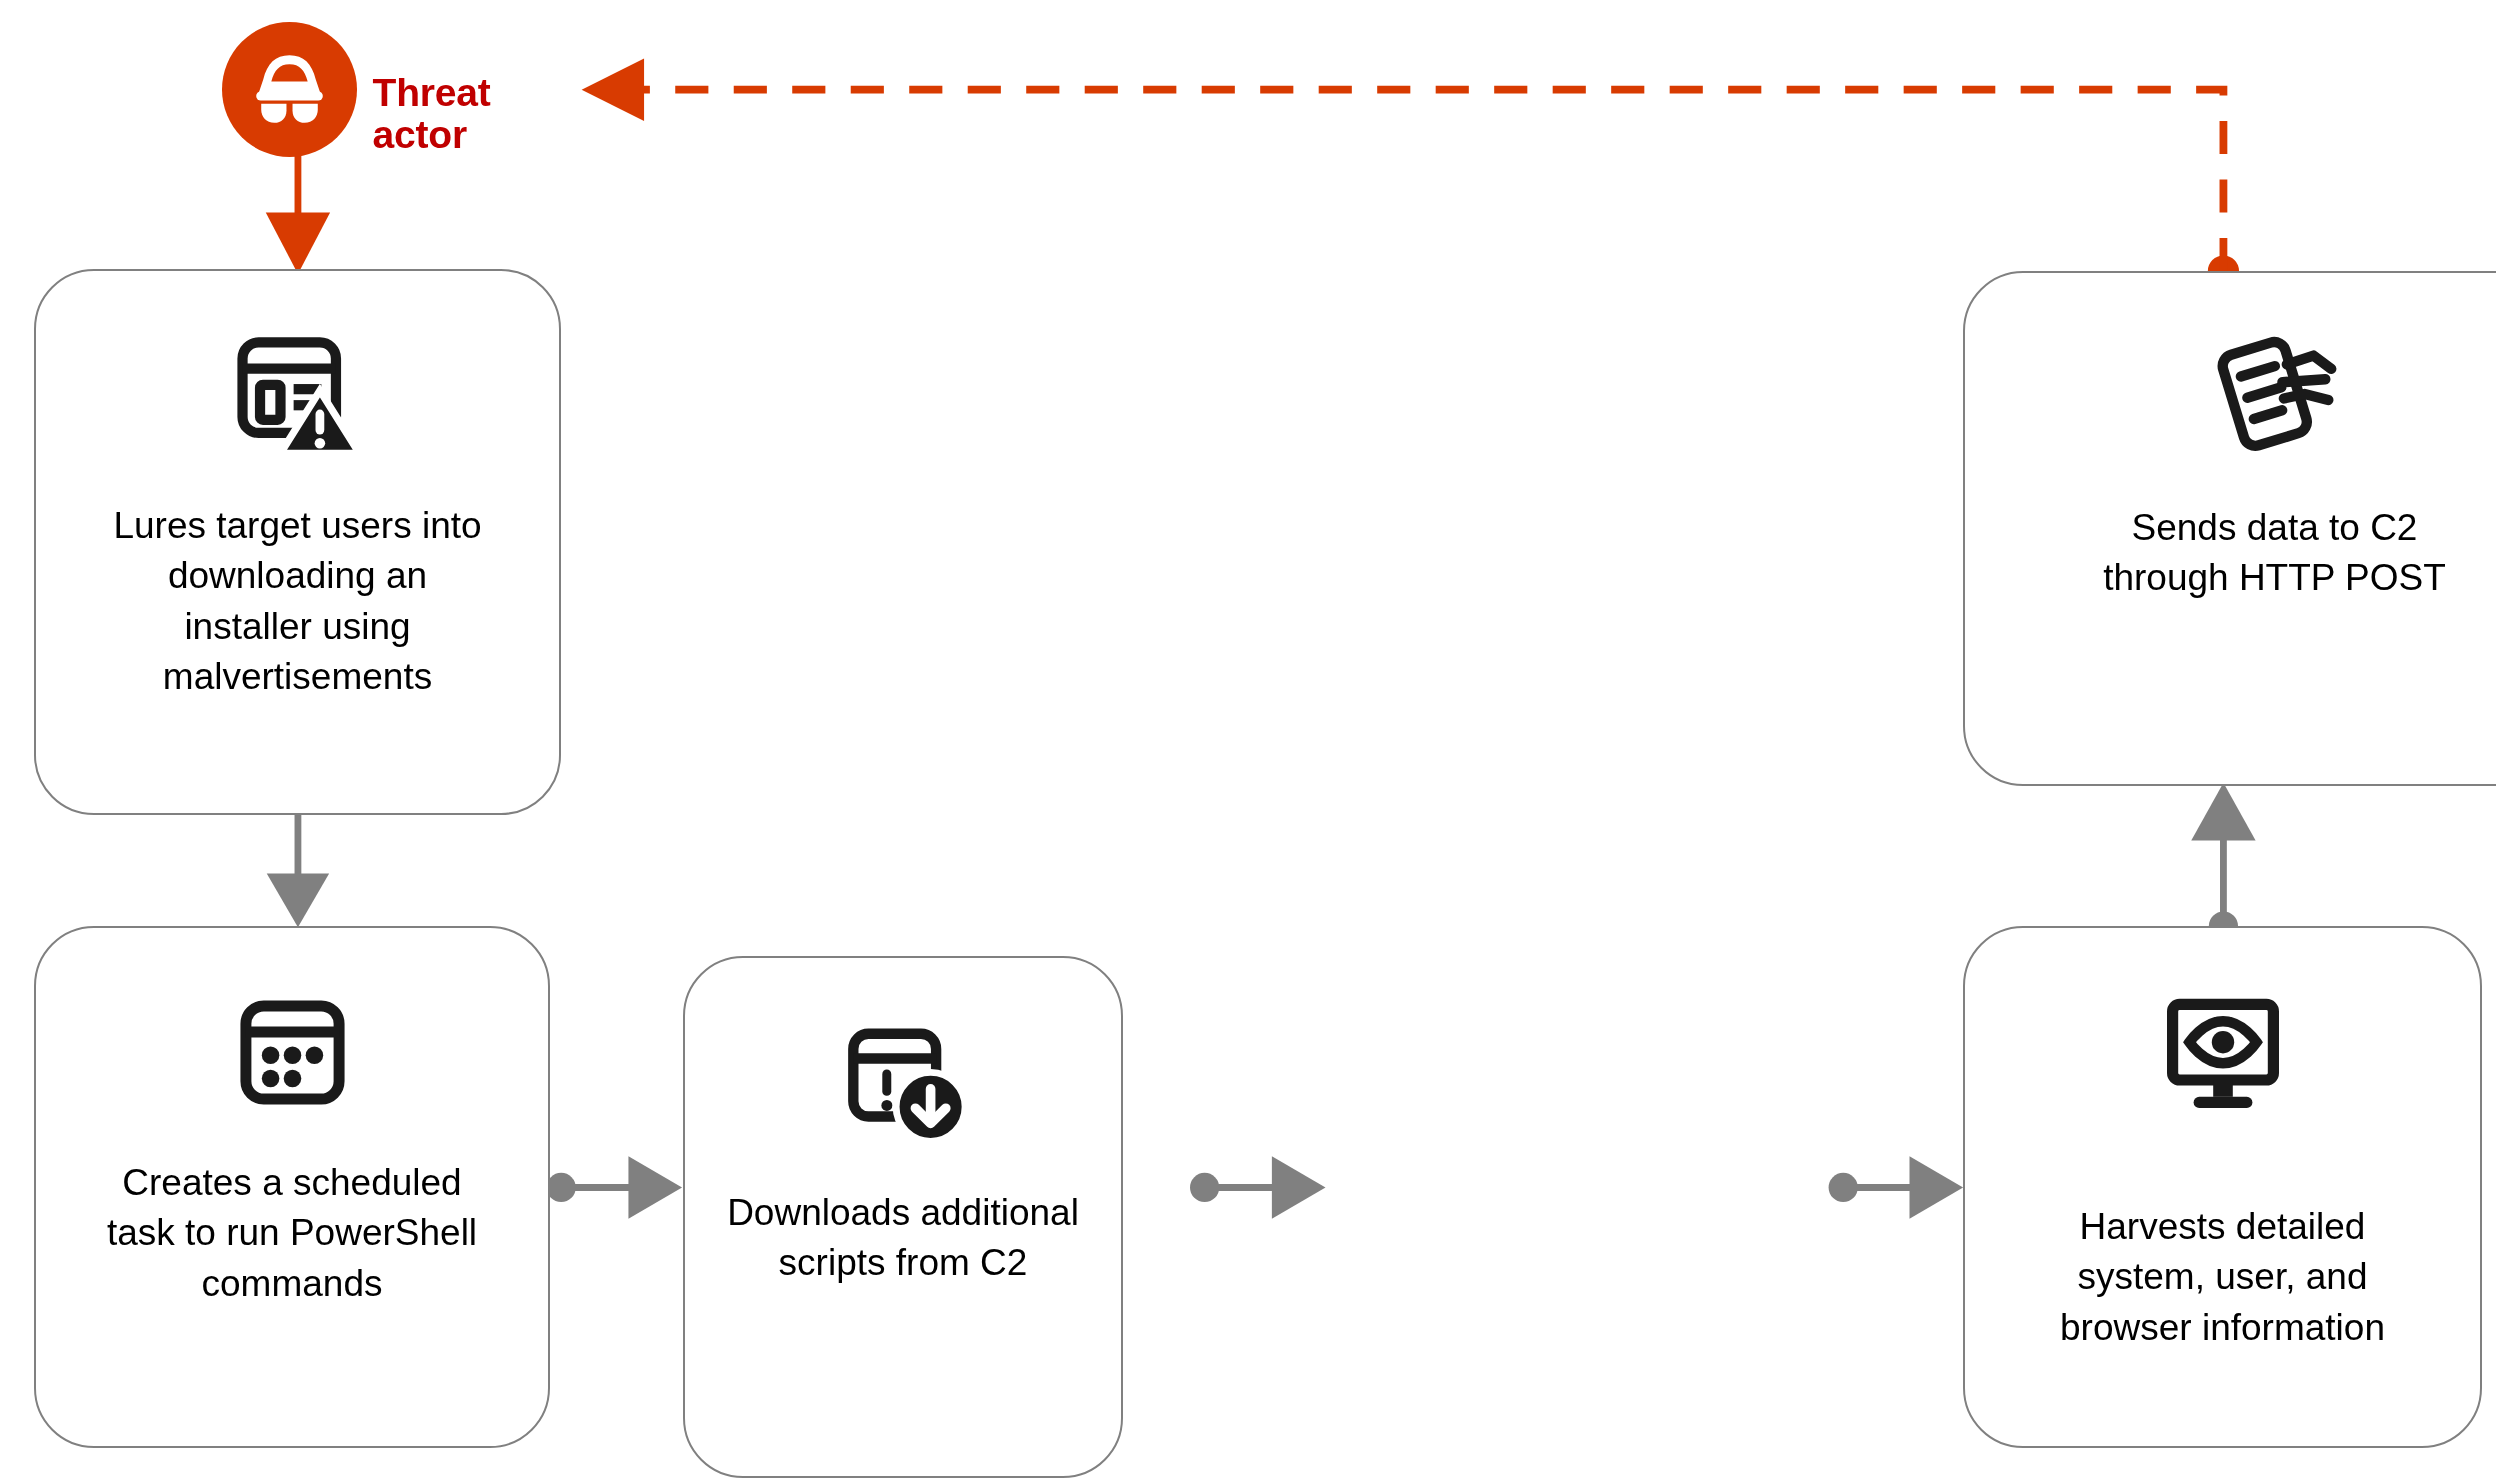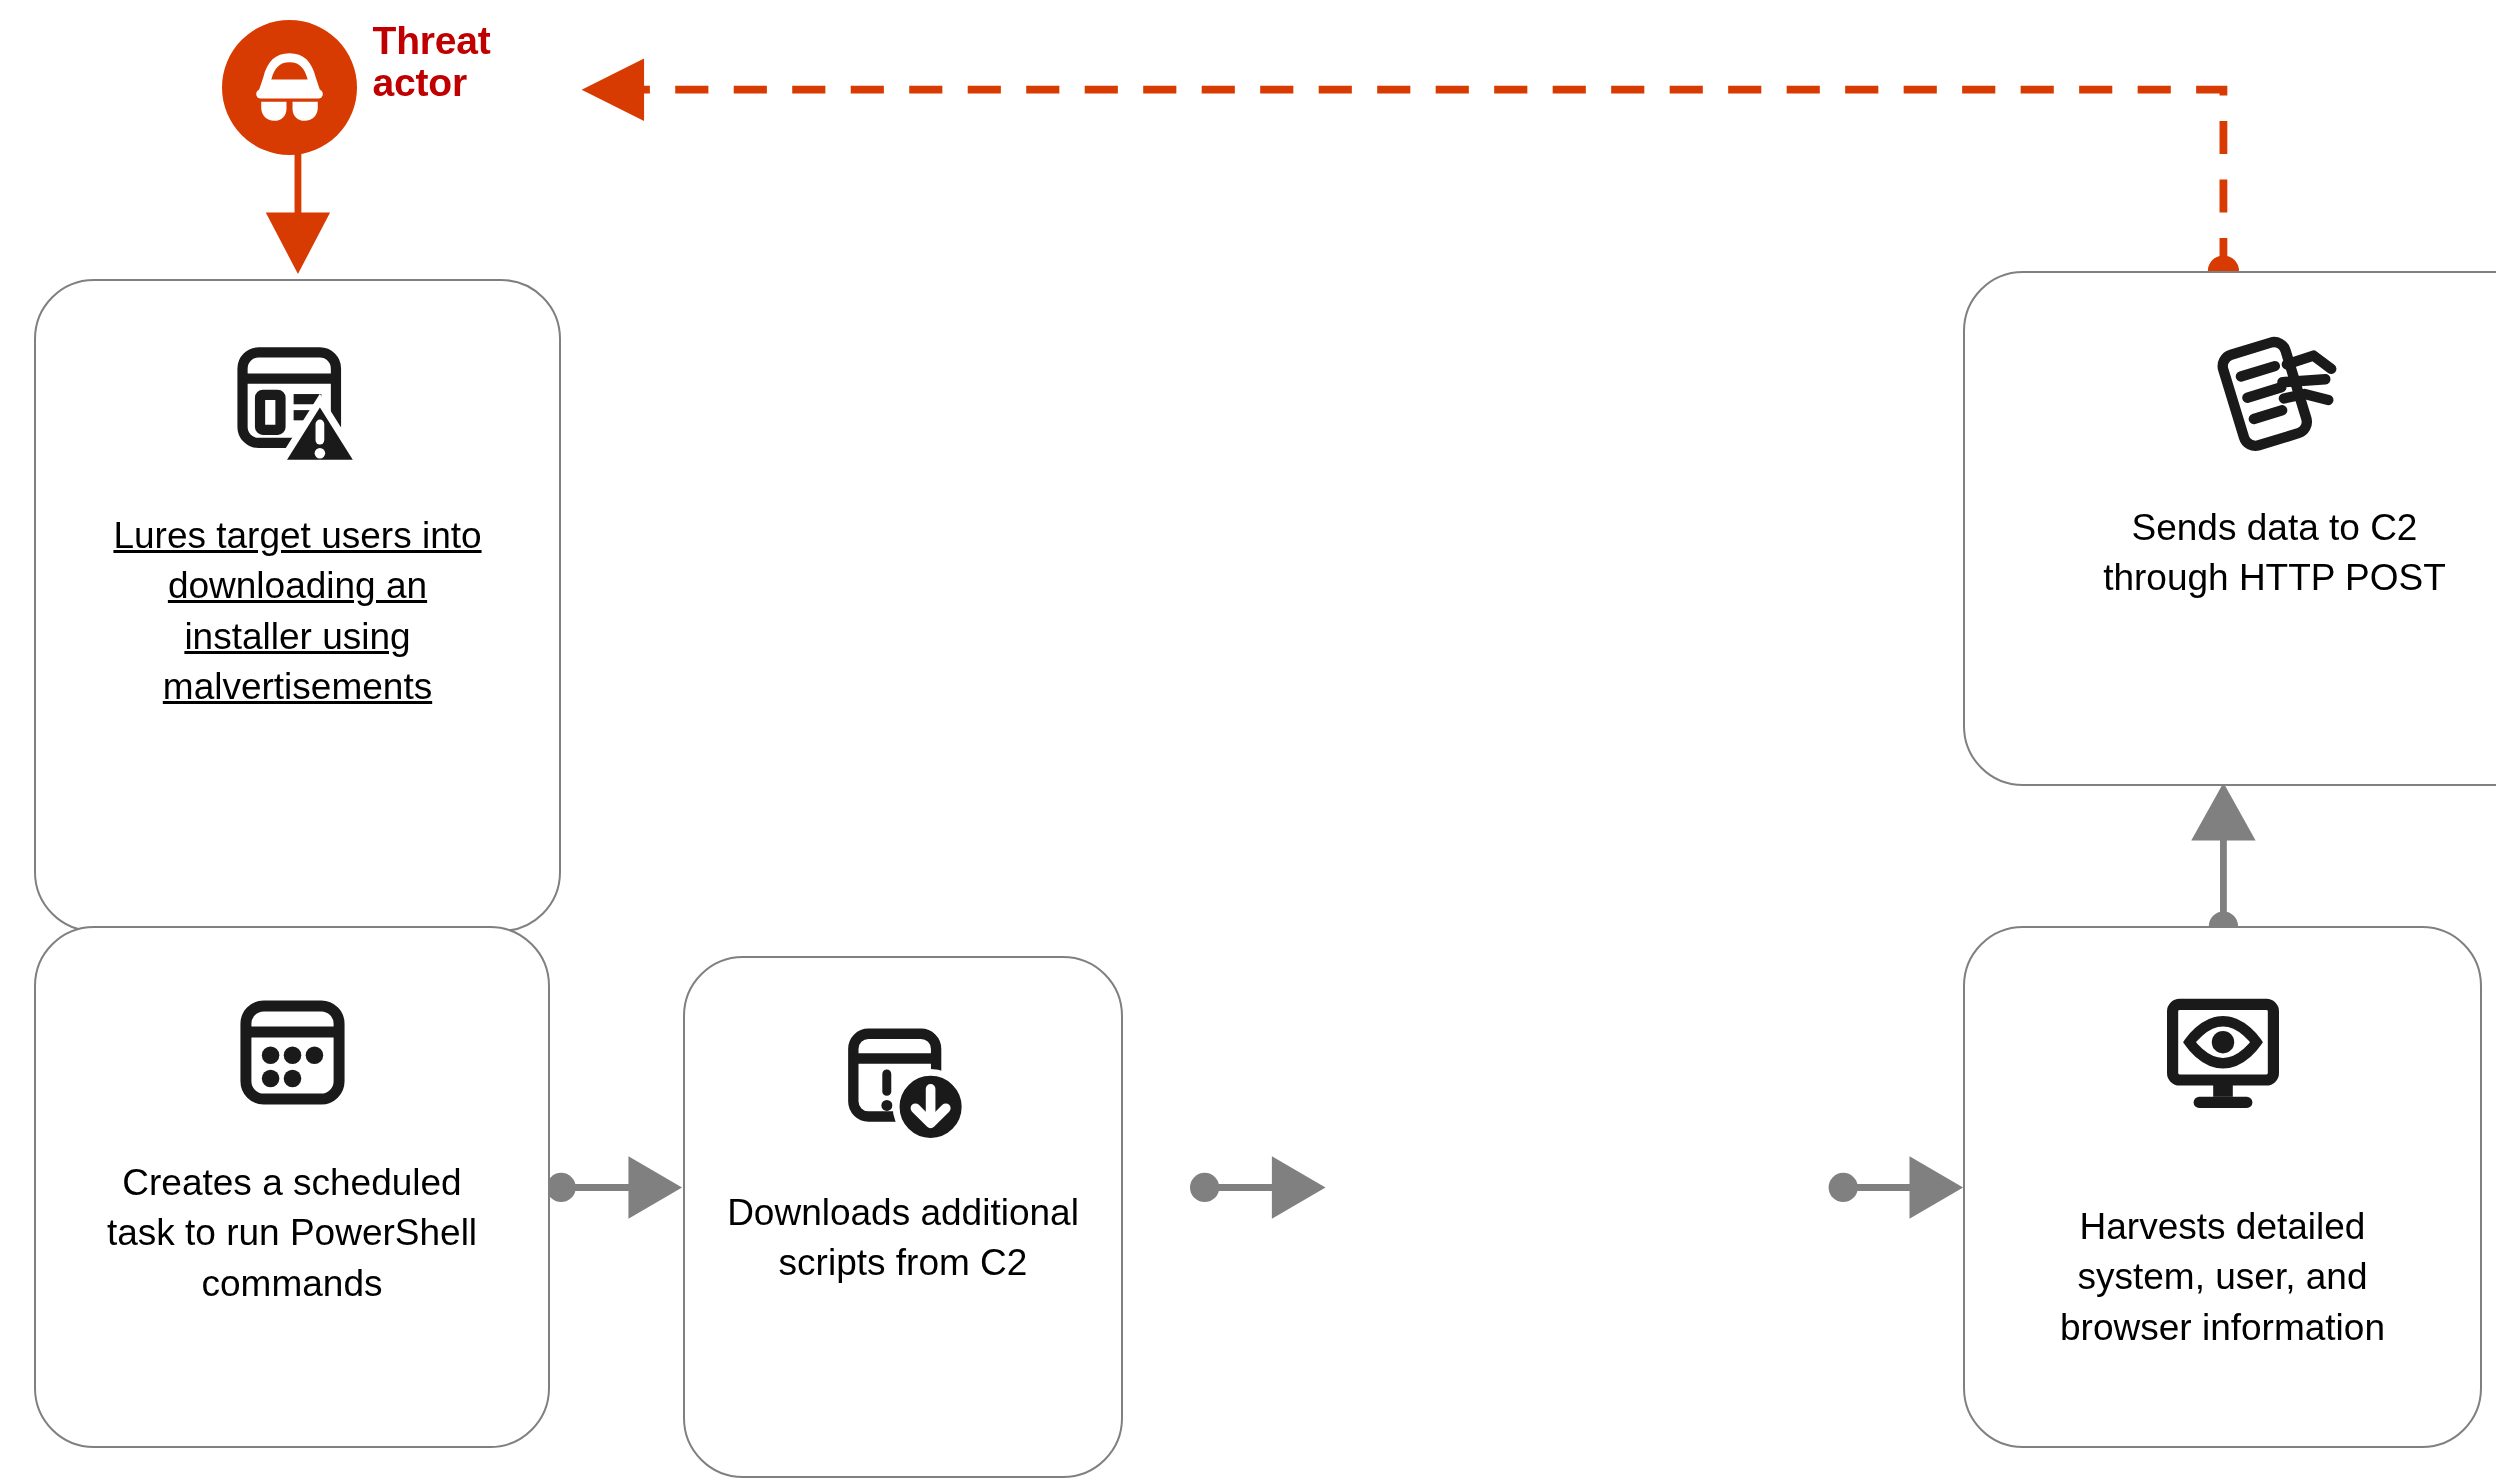--- a/index.html
+++ b/index.html
@@ -30,21 +30,21 @@
   }
 
   
   #threat-actor {
     position: absolute;
     left: 222px;
     top: 19.5px;
     width: 429px;
     height: 137px;
     display: flex;
-    align-items: flex-start;
+    align-items: flex-end;
     gap: 15.6px;
   }
   #threat-actor-badge {
     width: 135px;
     height: 135px;
     border-radius: 50%;
     background: #D83B01;
     display: flex;
     align-items: center;
     justify-content: center;
@@ -80,21 +80,21 @@
   }
   .card-label {
     font-size: 37px;
     line-height: 1.36;
     color: #000000;
     text-align: center;
     white-space: pre-line;
     padding: 0 19.5px;
     margin-top: 33px;
   }
-  .card.top-left  { left: 34px;   top: 279px; width: 527px; height: 653px; text-decoration: underline; }
+  .card.top-left  { left: 34px;   top: 269px; width: 527px; height: 546px; }
   .card.top-right { left: 1963px; top: 271px; width: 623px; height: 515px; }
   .card.b1 { left: 34px;   top: 926px; width: 516px; height: 522px; }
   .card.b2 { left: 683px;  top: 956px; width: 440px; height: 522px; }
   .card.b3 { left: 1326px; top: 926px; width: 517px; height: 522px; }
   .card.b4 { left: 1963px; top: 926px; width: 519px; height: 522px; gap: 44px; }
   .card.b3 .card-label { padding: 0 5.9px; }
 </style>
 </head>
 <body>
 

